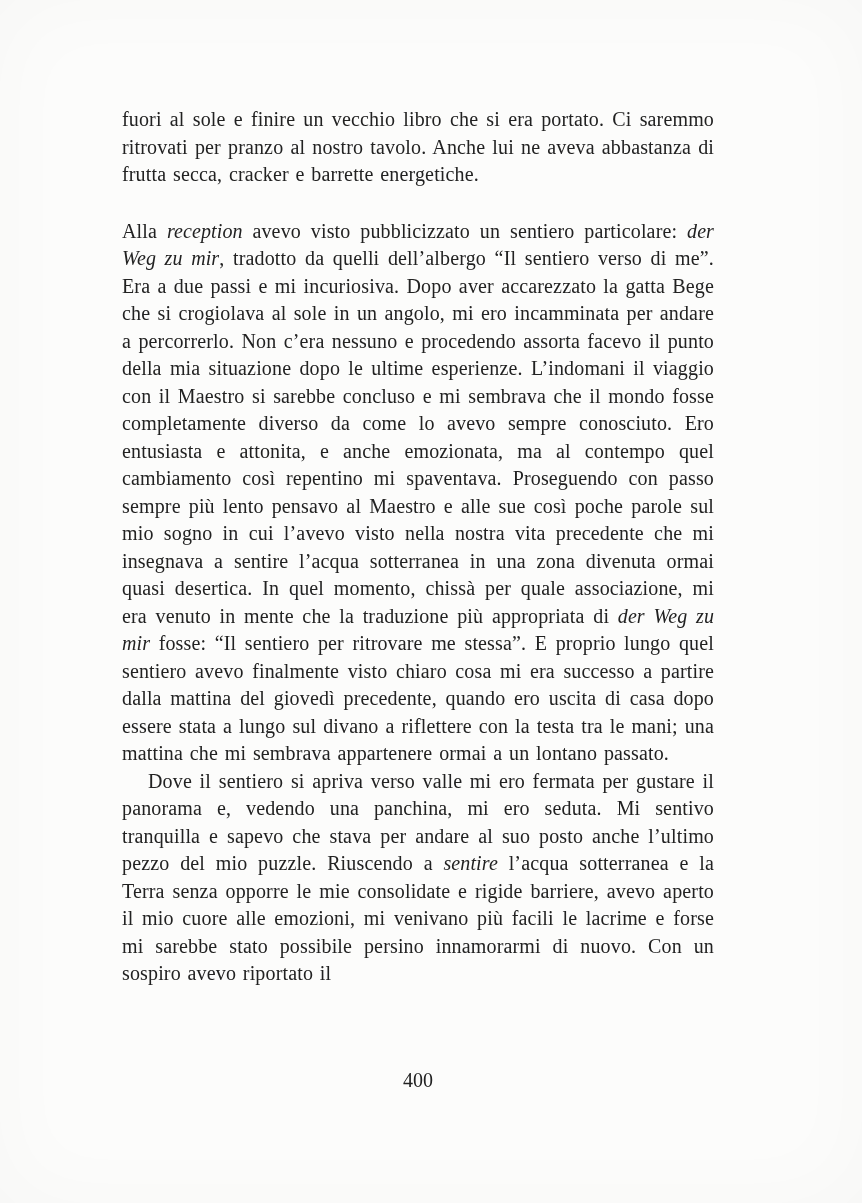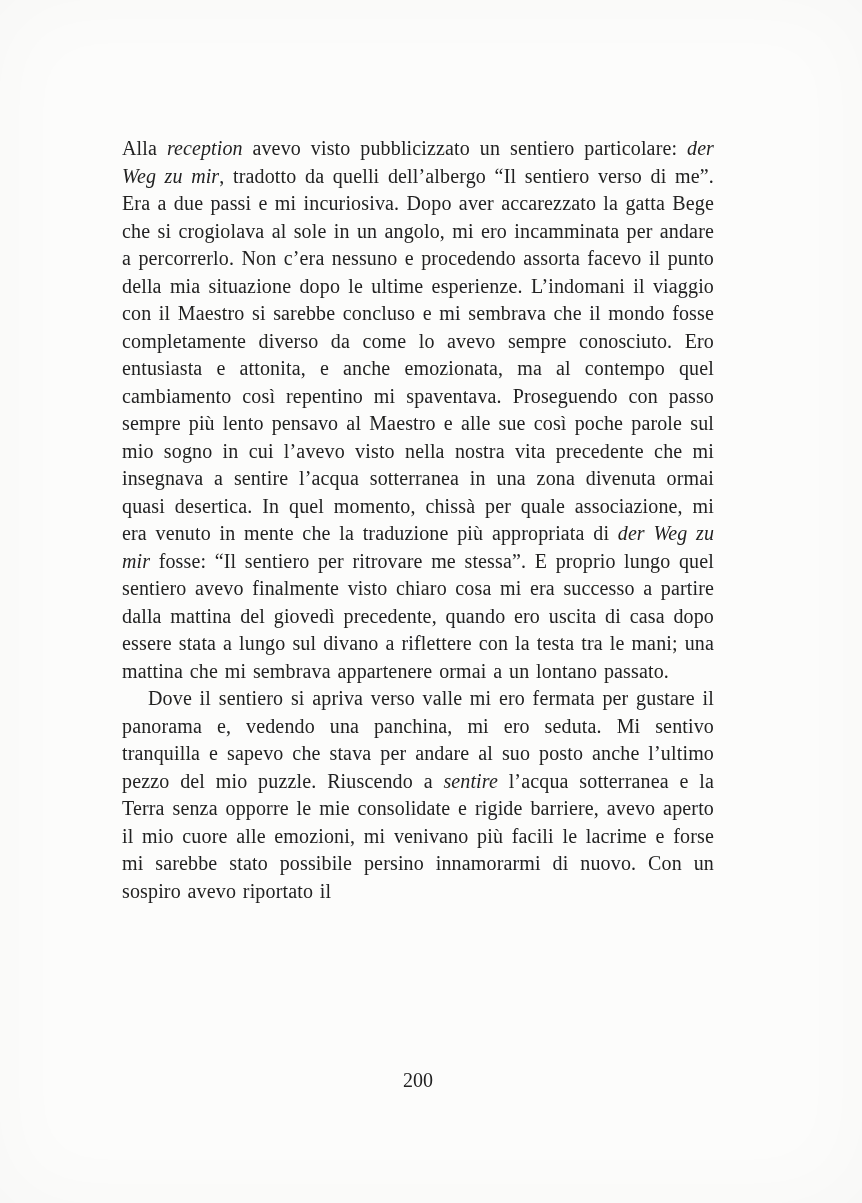--- a/index.html
+++ b/index.html
@@ -52,17 +52,18 @@
     text-align: center;
     font-size: 20px;
     line-height: 24px;
   }
 </style>
 </head>
 <body style="background: rgb(252, 252, 251); color: rgb(34, 34, 34);">
 
 <div class="page">
   <div class="text-block">
+      <p><span>fuori al sole e finire un vecchio libro che si era portato. Ci saremmo ritrovati per pranzo al nostro tavolo. Anche lui ne aveva abbastanza di frutta secca, cracker e barrette energetiche.</span></p>
       <p class="space-before"><span>Alla </span><em>reception</em><span> avevo visto pubblicizzato un sentiero particolare: </span><em>der Weg zu mir</em><span>, tradotto da quelli dell’albergo “Il sentiero verso di me”. Era a due passi e mi incuriosiva. Dopo aver accarezzato la gatta Bege che si crogiolava al sole in un angolo, mi ero incamminata per andare a percorrerlo. Non c’era nessuno e procedendo assorta facevo il punto della mia situazione dopo le ultime esperienze. L’indomani il viaggio con il Maestro si sarebbe concluso e mi sembrava che il mondo fosse completamente diverso da come lo avevo sempre conosciuto. Ero entusiasta e attonita, e anche emozionata, ma al contempo quel cambiamento così repentino mi spaventava. Proseguendo con passo sempre più lento pensavo al Maestro e alle sue così poche parole sul mio sogno in cui l’avevo visto nella nostra vita precedente che mi insegnava a sentire l’acqua sotterranea in una zona divenuta ormai quasi desertica. In quel momento, chissà per quale associazione, mi era venuto in mente che la traduzione più appropriata di </span><em>der Weg zu mir</em><span> fosse: “Il sentiero per ritrovare me stessa”. E proprio lungo quel sentiero avevo finalmente visto chiaro cosa mi era successo a partire dalla mattina del giovedì precedente, quando ero uscita di casa dopo essere stata a lungo sul divano a riflettere con la testa tra le mani; una mattina che mi sembrava appartenere ormai a un lontano passato.</span></p>
       <p class="indent"><span>Dove il sentiero si apriva verso valle mi ero fermata per gustare il panorama e, vedendo una panchina, mi ero seduta. Mi sentivo tranquilla e sapevo che stava per andare al suo posto anche l’ultimo pezzo del mio puzzle. Riuscendo a </span><em>sentire</em><span> l’acqua sotterranea e la Terra senza opporre le mie consolidate e rigide barriere, avevo aperto il mio cuore alle emozioni, mi venivano più facili le lacrime e forse mi sarebbe stato possibile persino innamorarmi di nuovo. Con un sospiro avevo riportato il</span></p>
     </div>
-  <div class="page-number">200</div>
+  <div class="page-number">400</div>
 </div>
 
 </body></html>

